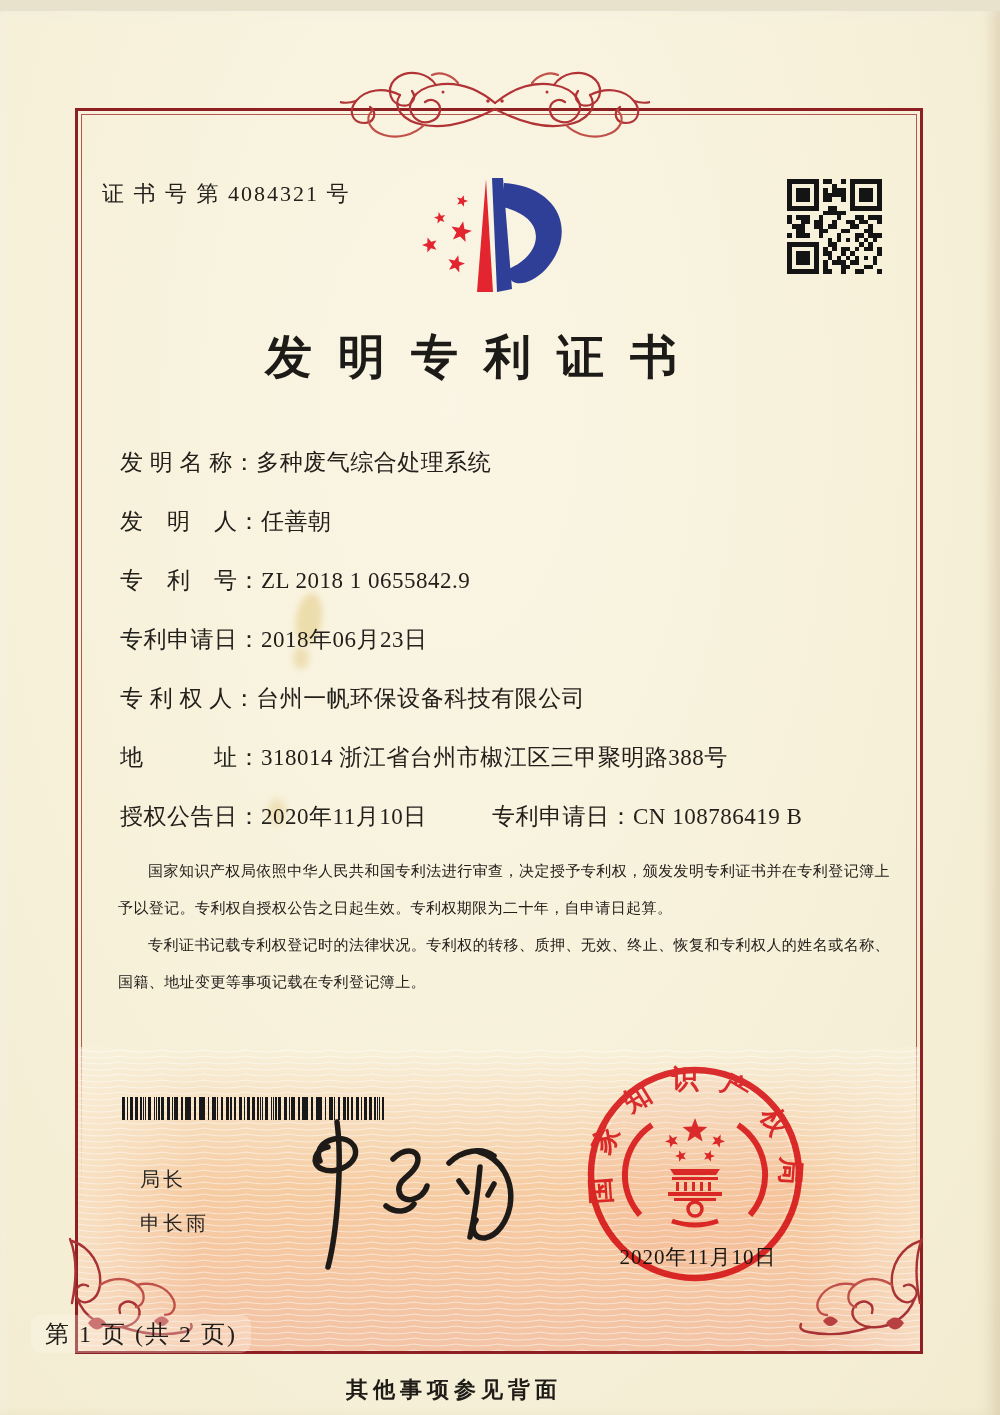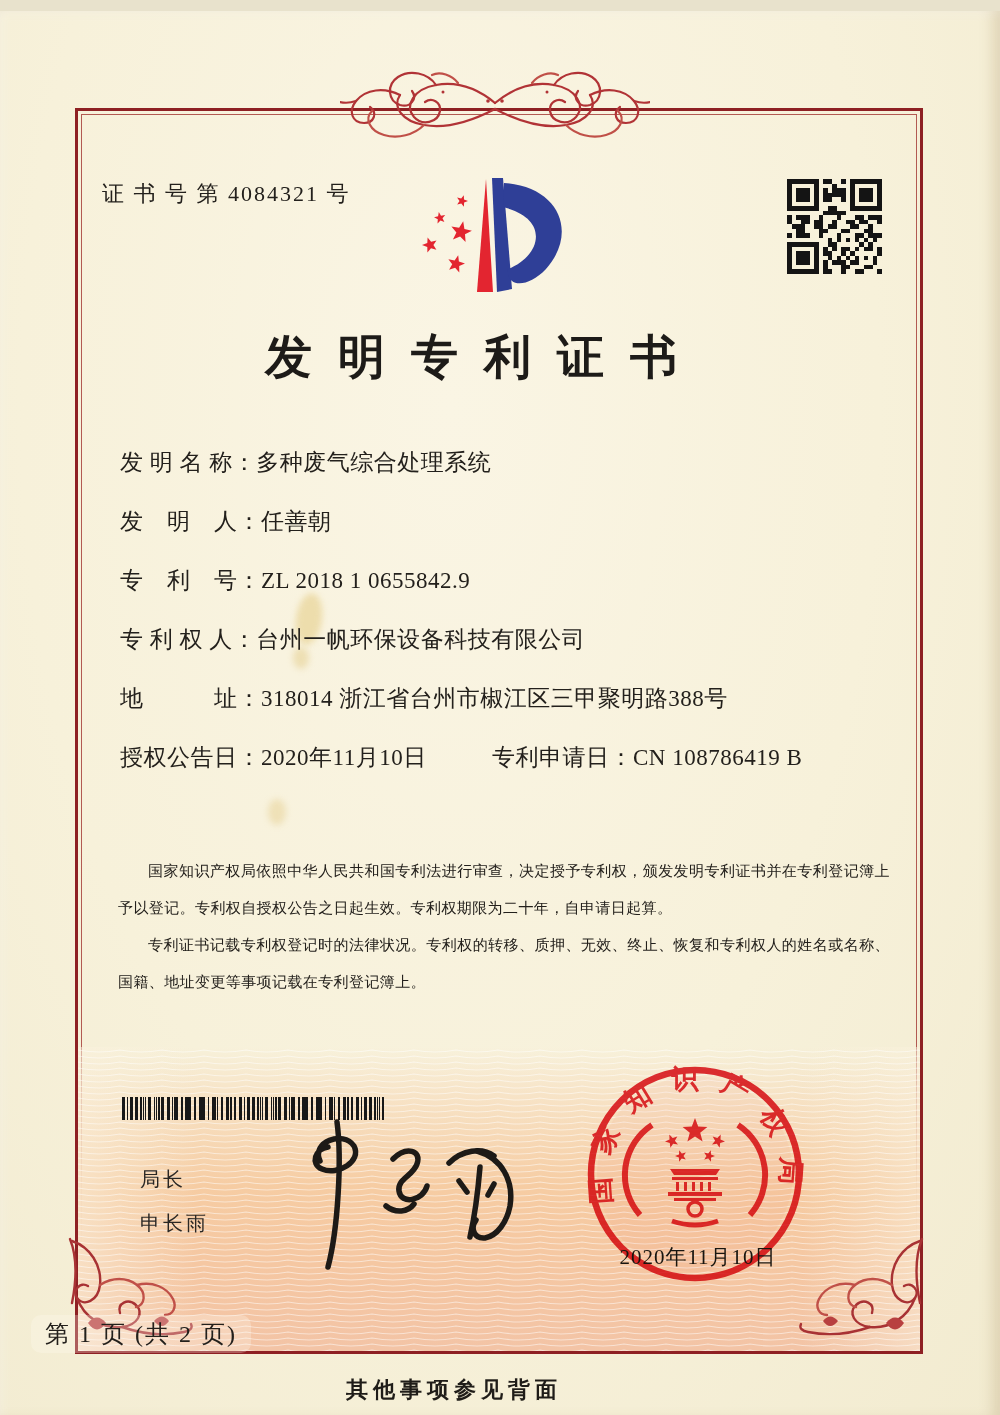--- a/index.html
+++ b/index.html
@@ -256,20 +256,23 @@
     <div class="field-row">
       <span class="field-label">发 明 名 称：</span><span>多种废气综合处理系统</span>
     </div>
     <div class="field-row">
       <span class="field-label">发　明　人：</span><span>任善朝</span>
     </div>
     <div class="field-row">
       <span class="field-label">专　利　号：</span><span>ZL 2018 1 0655842.9</span>
     </div>
     <div class="field-row">
+      <span class="field-label">专利申请日：</span><span>2018年06月23日</span>
+    </div>
+    <div class="field-row">
       <span class="field-label">专 利 权 人：</span><span>台州一帆环保设备科技有限公司</span>
     </div>
     <div class="field-row">
       <span class="field-label">地　　　址：</span><span>318014 浙江省台州市椒江区三甲聚明路388号</span>
     </div>
     <div class="field-row grant-row">
       <span class="field-label">授权公告日：</span><span>2020年11月10日</span>
       <span class="grant-col2">
         <span>专利申请日：</span><span>CN 108786419 B</span>
       </span>

